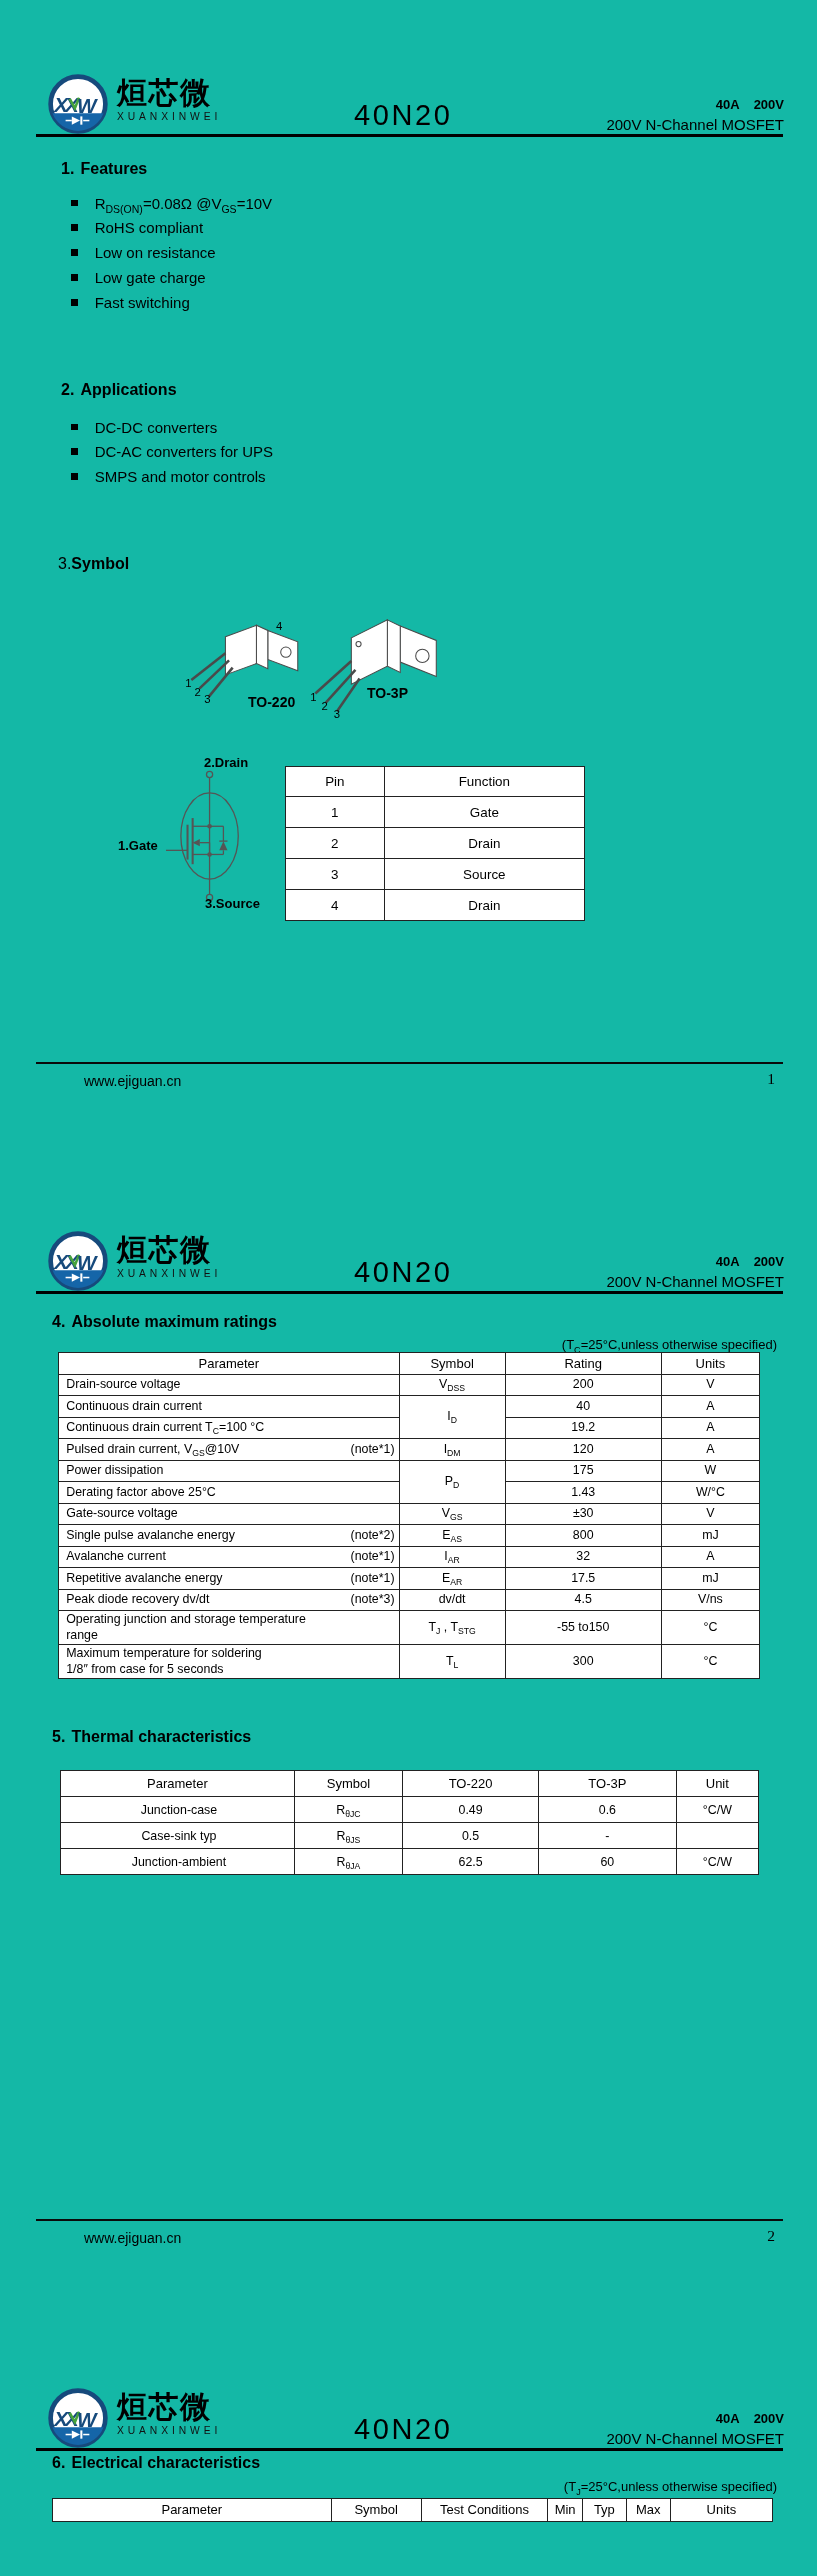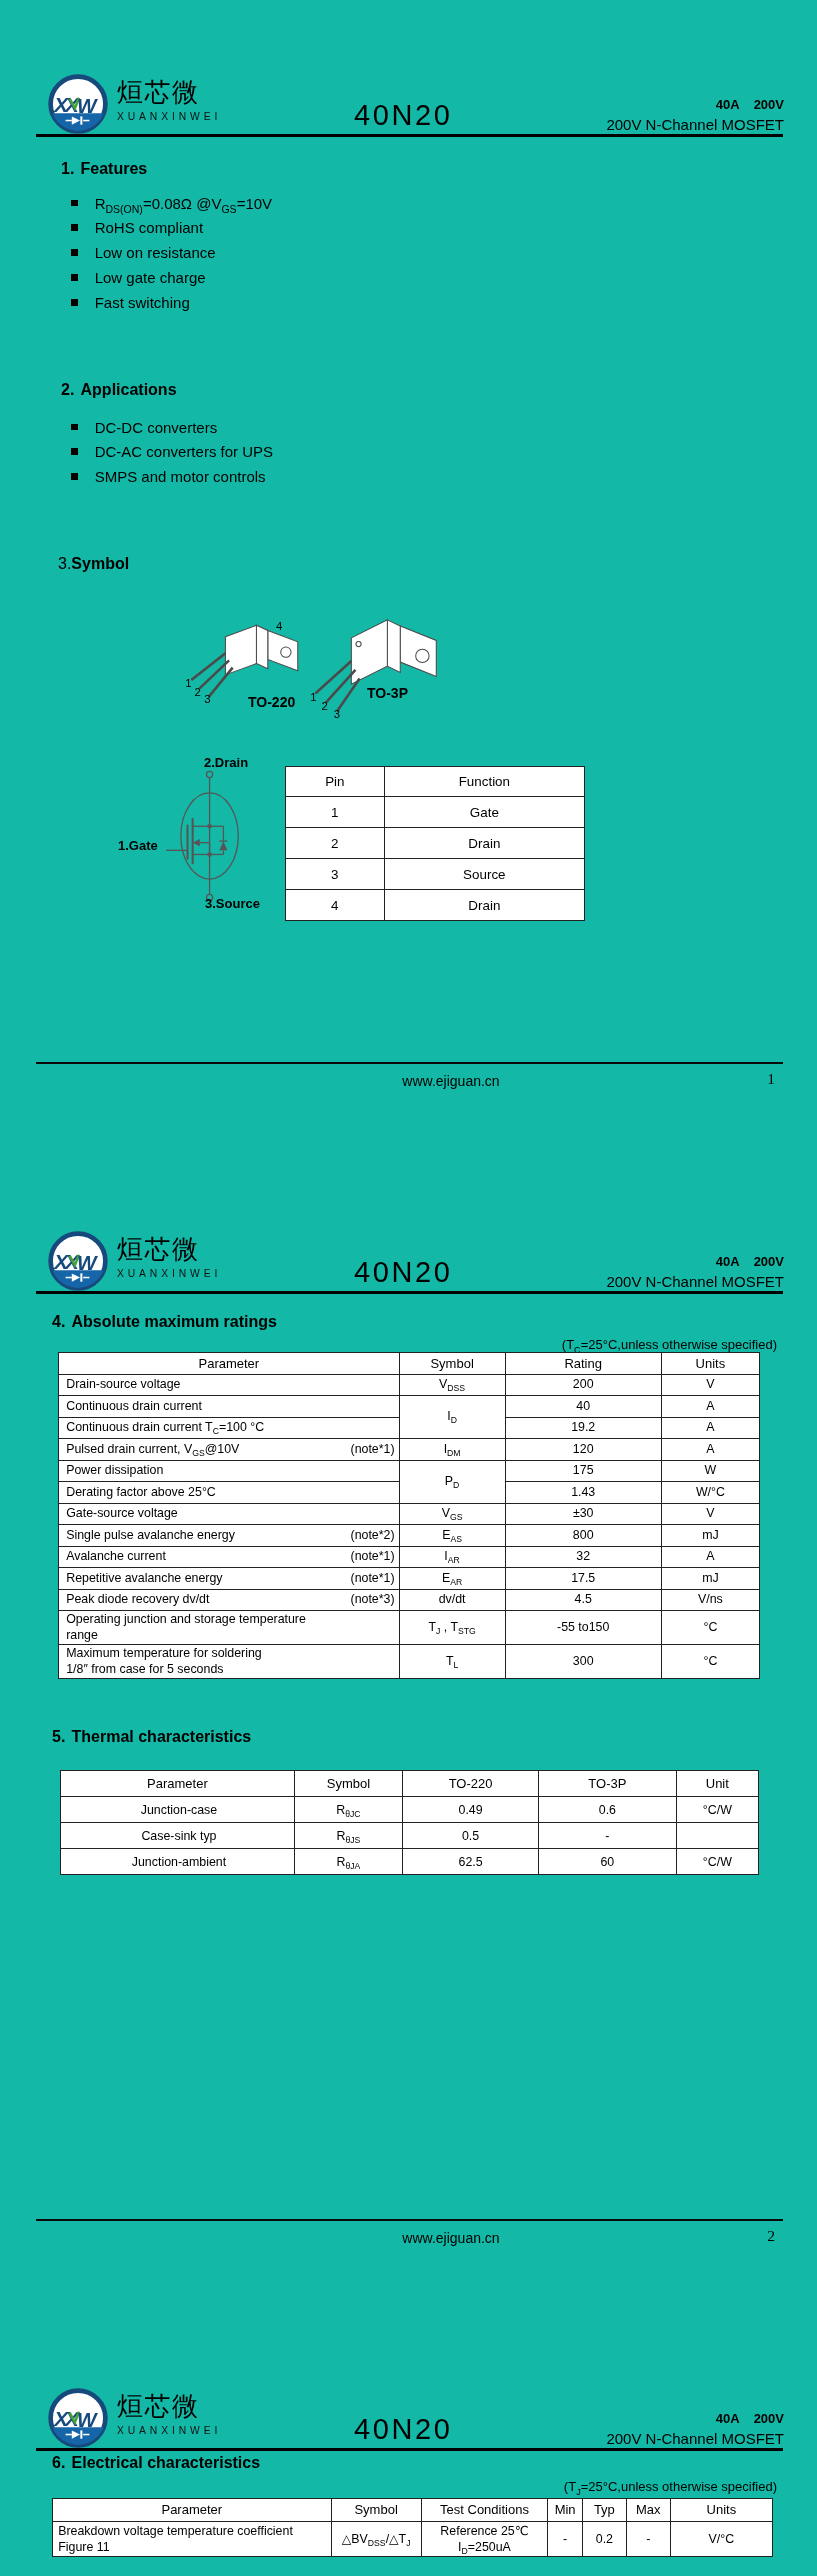--- a/index.html
+++ b/index.html
@@ -2,30 +2,30 @@
 <html style="font-size:8.2px"><head>
 <meta charset="utf-8">
 <style>
   html,body{margin:0;padding:0;background:#fff;}
   body{width:818px;font-family:"Liberation Sans","DejaVu Sans",sans-serif;color:#000;}
   .page{position:relative;width:818px;height:1157px;background:#14b8a6;overflow:hidden;}
   .abs{position:absolute;}
   
   .logo-svg{left:47px;top:73px;width:62px;height:62px;}
   .brand{left:117px;top:76px;}
-  .brand-cn{font-size:26px;font-weight:400;letter-spacing:1.5px;line-height:33px;white-space:nowrap;}
+  .brand-cn{font-size:30px;font-weight:700;letter-spacing:1.5px;line-height:33px;white-space:nowrap;}
   .brand-en{font-size:10.3px;letter-spacing:3.9px;color:#111;margin-top:1.5px;}
   .part{left:354px;top:101px;font-size:29px;letter-spacing:2.6px;line-height:1;}
   .hdr-right{right:34px;top:97px;text-align:right;}
   .hdr-rating{font-size:13px;font-weight:700;white-space:pre;}
   .hdr-sub{font-size:15px;margin-top:3.6px;white-space:nowrap;}
   .hdr-rule{left:36px;top:134px;width:747px;height:2.6px;background:#000;}
   
   .ft-rule{left:36px;top:1062px;width:747px;height:2.1px;background:#0a0a0a;}
-  .ft-site{left:84px;right:0;top:1073px;text-align:center;font-size:14px;}
+  .ft-site{left:84px;right:0;top:1073px;text-align:left;font-size:14px;}
   .ft-page{right:43px;top:1070px;font-size:15.5px;font-family:"Liberation Serif","DejaVu Serif",serif;}
   
   .sec-h{font-size:16px;white-space:nowrap;}
   .sec-h .hnum{font-weight:700;margin-right:6.2px;}
   .sec-h.nosp .hnum{font-weight:400;margin-right:0;}
   
   .blist{display:flex;flex-direction:column;gap:10.8px;}
   .bitem{display:flex;align-items:center;height:14px;}
   .bitem .sq{width:6.7px;height:6.7px;background:#000;margin-right:17px;flex:0 0 6.7px;}
   .bitem .btxt{font-size:15px;white-space:nowrap;}
@@ -443,26 +443,17 @@
           <th>Parameter</th>
           <th>Symbol</th>
           <th>Test Conditions</th>
           <th>Min</th>
           <th>Typ</th>
           <th>Max</th>
           <th>Units</th>
         </tr>
       </thead>
       <tbody>
-        <tr>
-          <td class="al">Breakdown voltage temperature coefficient<br>Figure 11</td>
-          <td>△BV<sub>DSS</sub>/△T<sub>J</sub></td>
-          <td>Reference 25℃<br>I<sub>D</sub>=250uA</td>
-          <td>-</td>
-          <td>0.2</td>
-          <td>-</td>
-          <td>V/°C</td>
-        </tr>
       </tbody>
     </table>
 
 </div>
 
 
 </body></html>

